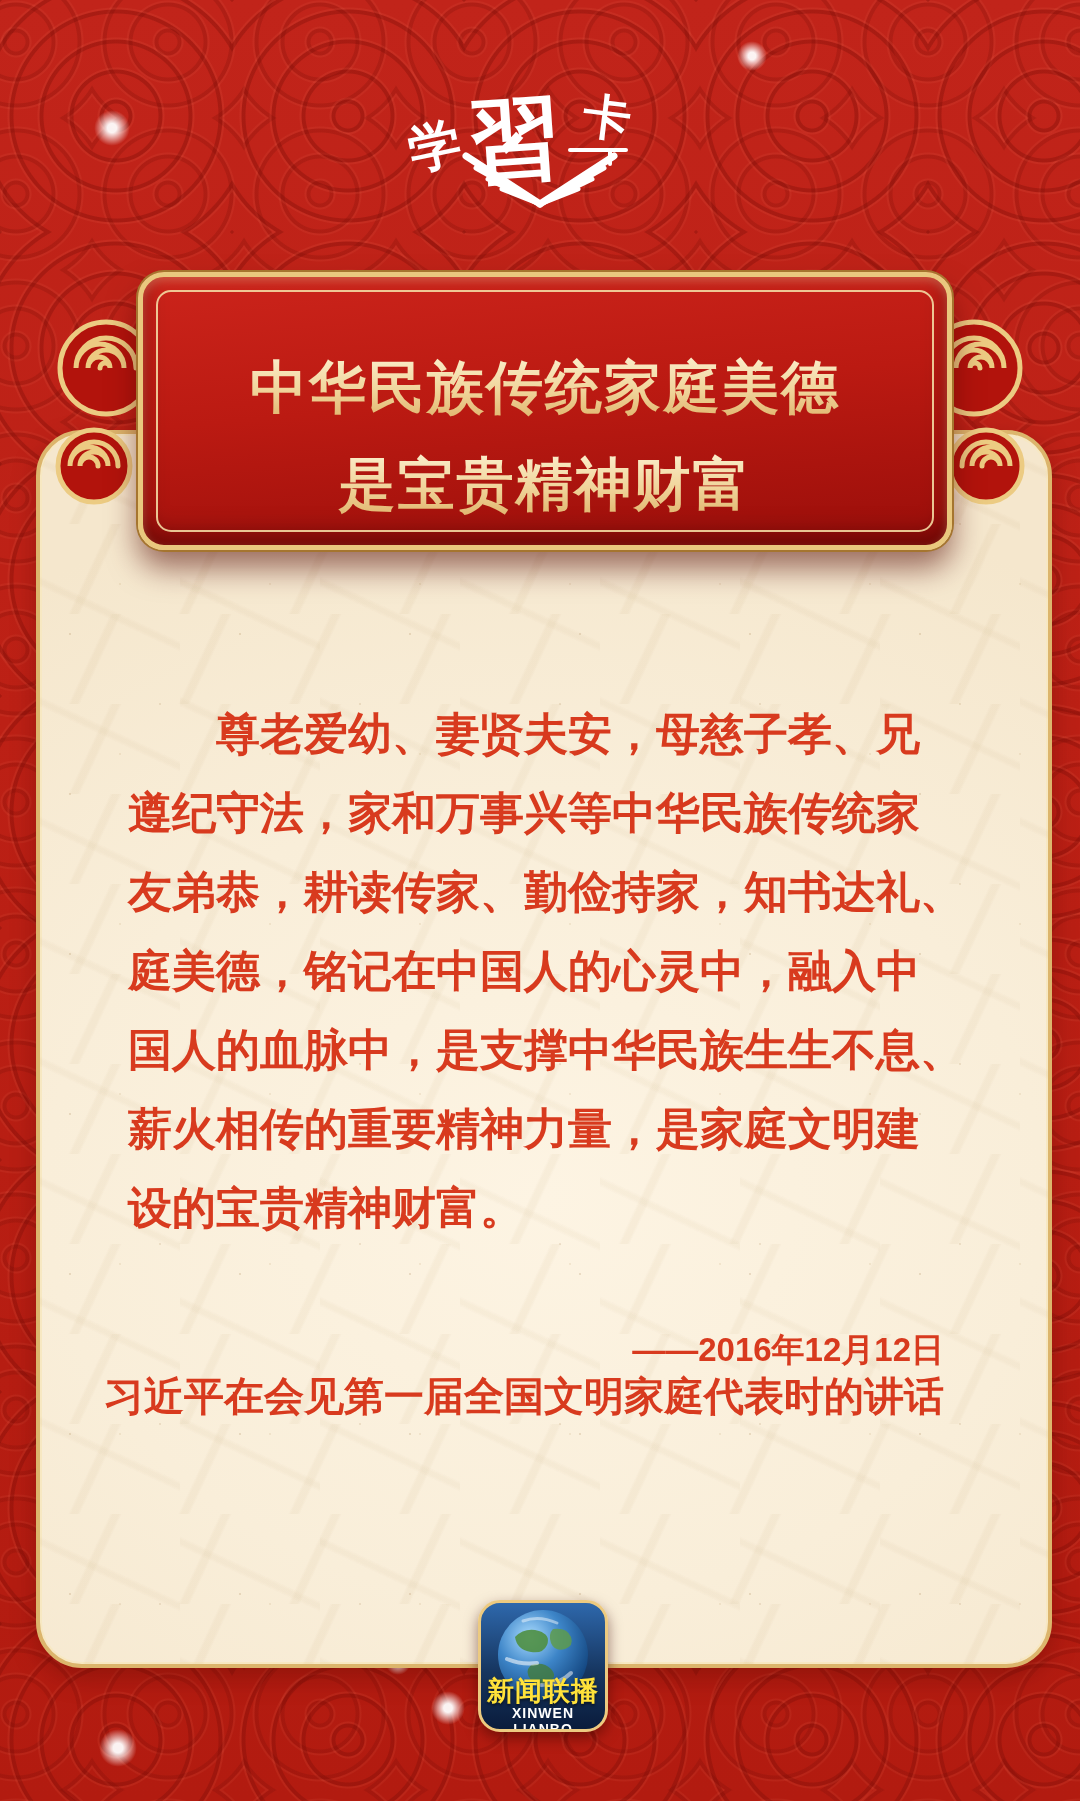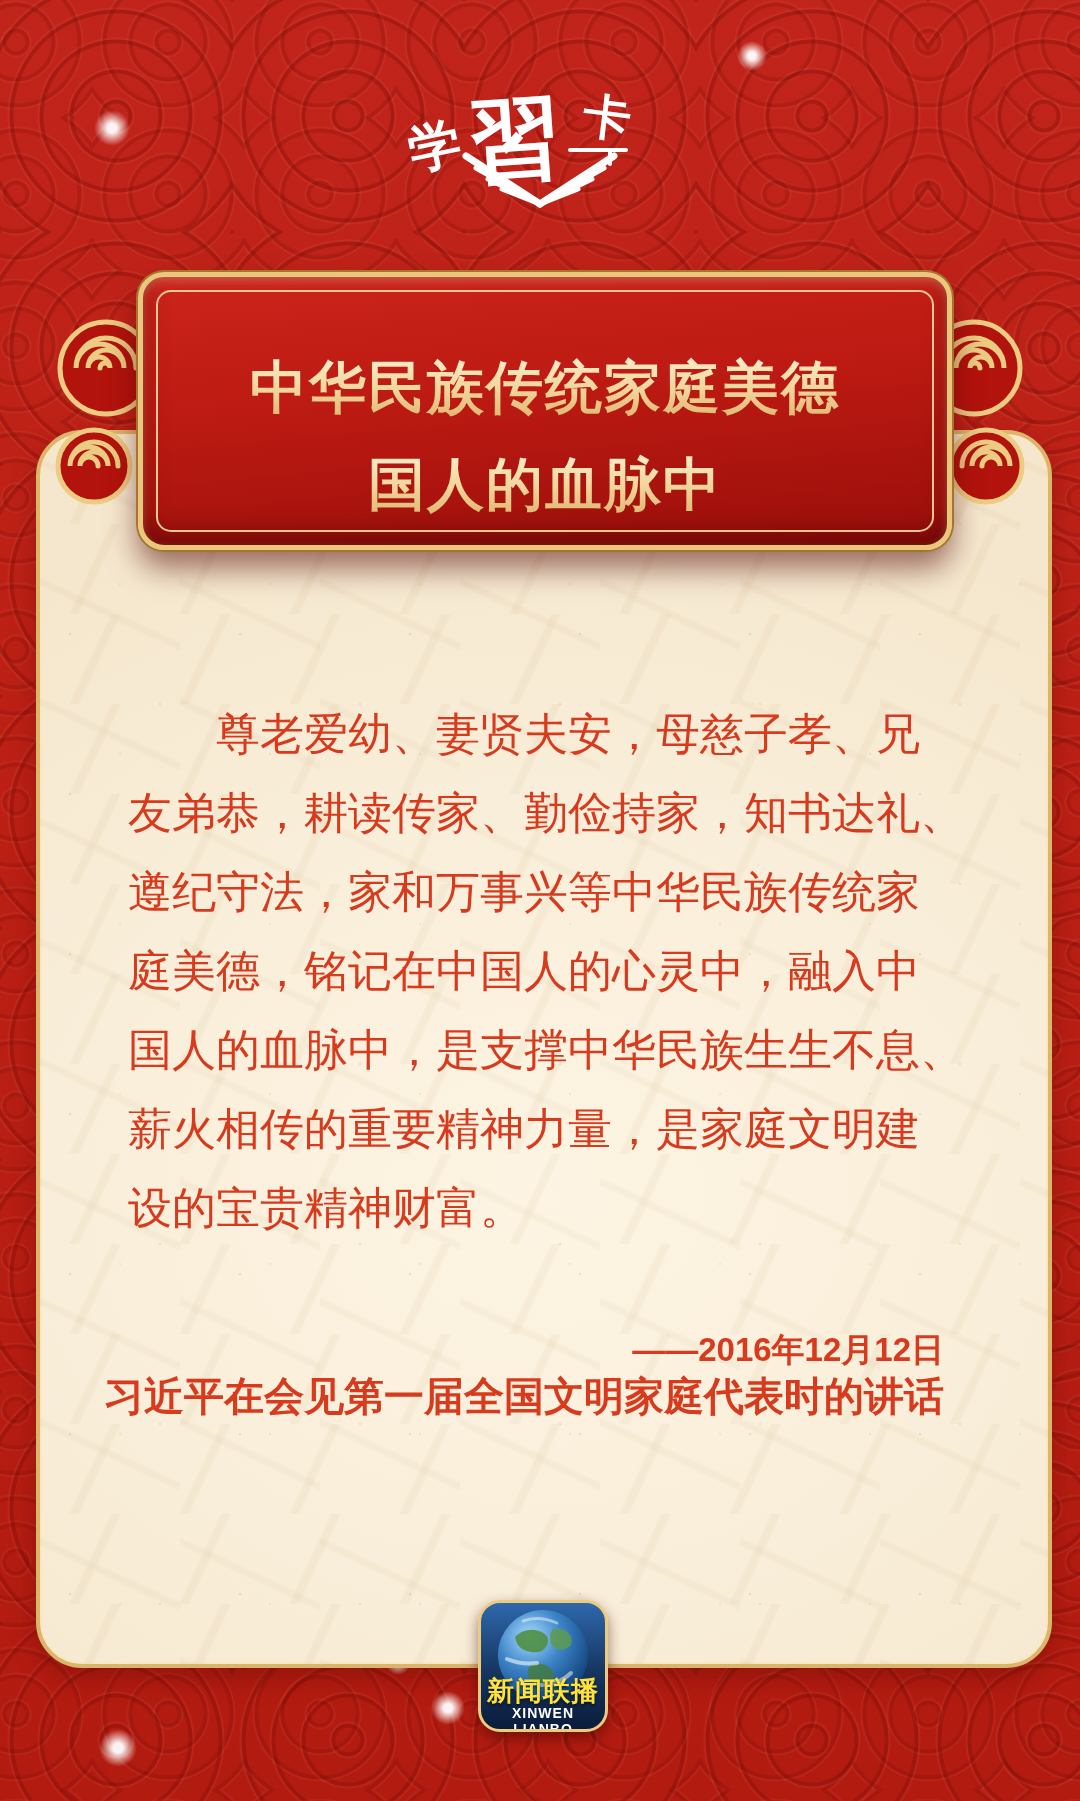--- a/index.html
+++ b/index.html
@@ -44,21 +44,21 @@
   .card .texture{position:absolute;inset:0;border-radius:inherit;opacity:.8;
     background-image:
       radial-gradient(circle 2px at 30px 40px, rgba(150,110,55,.22) 60%, transparent 61%),
       radial-gradient(circle 1.5px at 120px 90px, rgba(150,110,55,.18) 60%, transparent 61%),
       radial-gradient(circle 2px at 80px 150px, rgba(170,130,70,.15) 60%, transparent 61%),
       linear-gradient(115deg, transparent 46%, rgba(160,120,60,.07) 48% 52%, transparent 54%),
       linear-gradient(25deg, transparent 47%, rgba(160,120,60,.06) 49% 51%, transparent 53%);
     background-size:170px 160px, 200px 180px, 150px 170px, 110px 90px, 140px 120px;}
   
   .quote{position:absolute;left:128px;top:694px;width:848px;z-index:3;
-    color:#d83a1e;font-size:44px;font-weight:400;line-height:79px;letter-spacing:0;}
+    color:#d83a1e;font-size:44px;font-weight:700;line-height:79px;letter-spacing:0;}
   .quote .ql.indent{padding-left:88px;}
   
   .attr{position:absolute;right:136px;top:1328px;z-index:3;text-align:right;color:#d83a1e;font-weight:600;margin-left:40px;}
   .attr .date{font-size:33px;line-height:44px;}
   .attr .src{font-size:40px;line-height:48px;}
   
   .badge{position:absolute;left:478px;top:1600px;width:124px;height:126px;z-index:6;
     border-radius:22px;border:3px solid #ecca80;overflow:hidden;
     background:linear-gradient(180deg,#2e68ac 0%,#16355f 55%,#0a1c3c 100%);
     box-shadow:0 6px 14px rgba(60,5,2,.5);}
@@ -122,28 +122,28 @@
     </g>
   </svg>
 
   <div class="card">
     <div class="texture"></div>
   </div>
 
   <div class="banner">
     <div class="banner-titles">
       <div class="bt">中华民族传统家庭美德</div>
-      <div class="bt">国人的血脉中</div>
+      <div class="bt">是宝贵精神财富</div>
     </div>
   </div>
 
   <div class="quote">
     <div class="ql indent">尊老爱幼、妻贤夫安，母慈子孝、兄</div>
+    <div class="ql">遵纪守法，家和万事兴等中华民族传统家</div>
     <div class="ql">友弟恭，耕读传家、勤俭持家，知书达礼、</div>
-    <div class="ql">遵纪守法，家和万事兴等中华民族传统家</div>
     <div class="ql">庭美德，铭记在中国人的心灵中，融入中</div>
     <div class="ql">国人的血脉中，是支撑中华民族生生不息、</div>
     <div class="ql">薪火相传的重要精神力量，是家庭文明建</div>
     <div class="ql">设的宝贵精神财富。</div>
   </div>
 
   <div class="attr">
     <div class="date">——2016年12月12日</div>
     <div class="src">习近平在会见第一届全国文明家庭代表时的讲话</div>
   </div>

